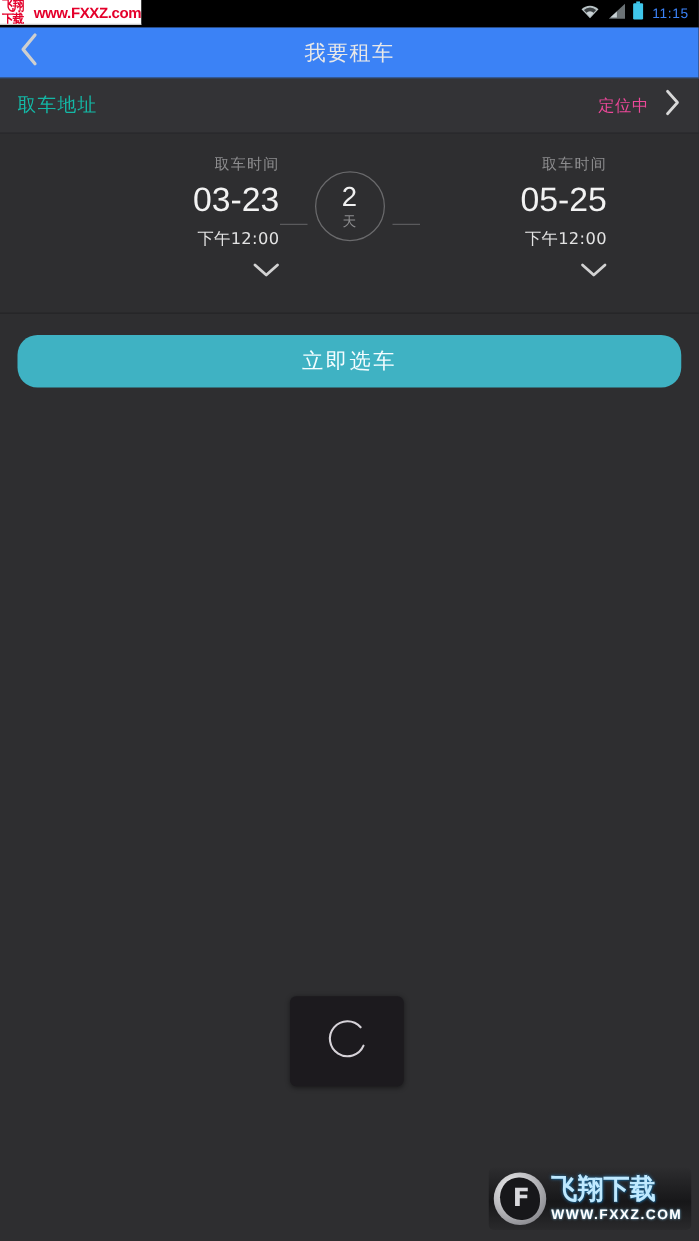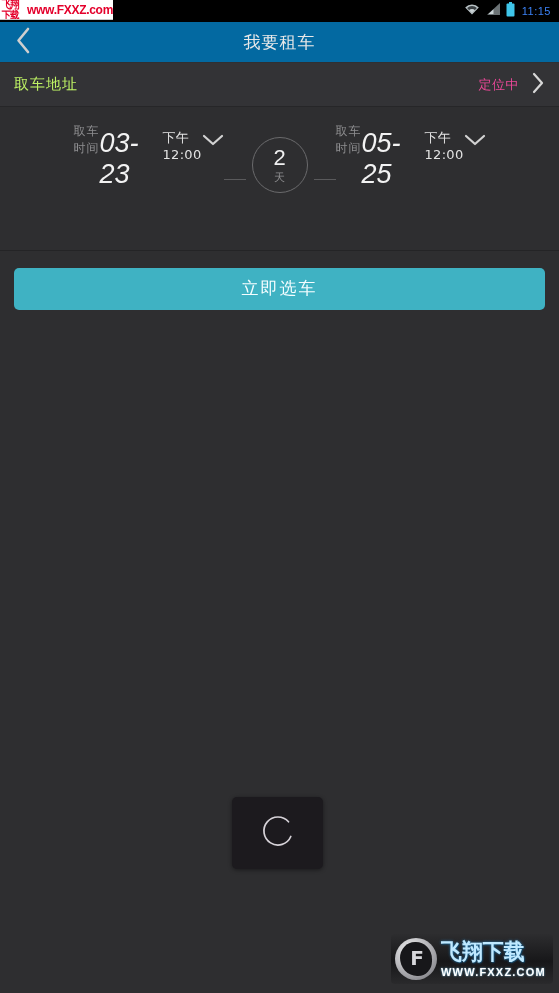--- a/index.html
+++ b/index.html
@@ -80,21 +80,21 @@
     color: #e4002b;
     font-family: "Liberation Sans", sans-serif;
     letter-spacing: -0.3px;
     margin-left: 1px;
   }
 
   
   .titlebar {
     height: 40px;
     flex: 0 0 40px;
-    background: #0369a1;
+    background: #3b82f6;
     position: relative;
     display: flex;
     align-items: center;
     justify-content: center;
     border-bottom: 1px solid #2f3033;
   }
   .titlebar .back {
     position: absolute;
     left: 0;
     top: 0;
@@ -118,21 +118,21 @@
     flex: 0 0 44px;
     background: #333336;
     display: flex;
     align-items: center;
     padding: 0 14px 0 14px;
     border-bottom: 1px solid #262628;
     box-sizing: border-box;
     cursor: pointer;
   }
   .addr-label {
-    color: #bef264;
+    color: #14b8a6;
     font-size: 15px;
     letter-spacing: 1px;
     font-family: Liberation Serif, serif;
     flex: 1;
   }
   .addr-status {
     color: #ec4899;
     font-size: 13px;
     letter-spacing: 0.5px;
     font-family: Liberation Sans, sans-serif;
@@ -145,38 +145,38 @@
     background: #2e2e30;
     display: flex;
     align-items: flex-start;
     justify-content: center;
     position: relative;
     border-bottom: 1px solid #242426;
   }
   .date-col {
     width: 150px;
     display: flex;
-    align-items: flex-start;
+    flex-direction: column;
+    align-items: flex-end;
     padding-top: 16px;
     cursor: pointer;
   }
   .date-cap {
     color: #8d8d8f;
     font-size: 12px;
     letter-spacing: 1px;
     font-family: "DejaVu Sans", sans-serif;
   }
   .date-big {
     color: #f2f2f2;
     font-size: 27px;
     margin-top: 5px;
     letter-spacing: 0px;
     font-family: "Liberation Sans", sans-serif;
     font-weight: 300;
-    font-style: italic;
   }
   .date-time {
     color: #e3e3e3;
     font-size: 13px;
     margin-top: 6px;
     font-family: "DejaVu Sans", sans-serif;
     letter-spacing: 0.3px;
     margin-left: 24px;
   }
   .chev-down {
@@ -232,21 +232,21 @@
     flex: 0 0 75px;
     background: #2e2e30;
     display: flex;
     align-items: center;
     justify-content: center;
   }
   .cta-btn {
     width: 531px;
     height: 42px;
     background: #3fb2c3;
-    border-radius: 5px;
+    border-radius: 16px;
     border: none;
     color: #f4fdff;
     font-size: 17px;
     letter-spacing: 2px;
     font-family: "DejaVu Sans", sans-serif;
     cursor: pointer;
     display: flex;
     align-items: center;
     justify-content: center;
   }

